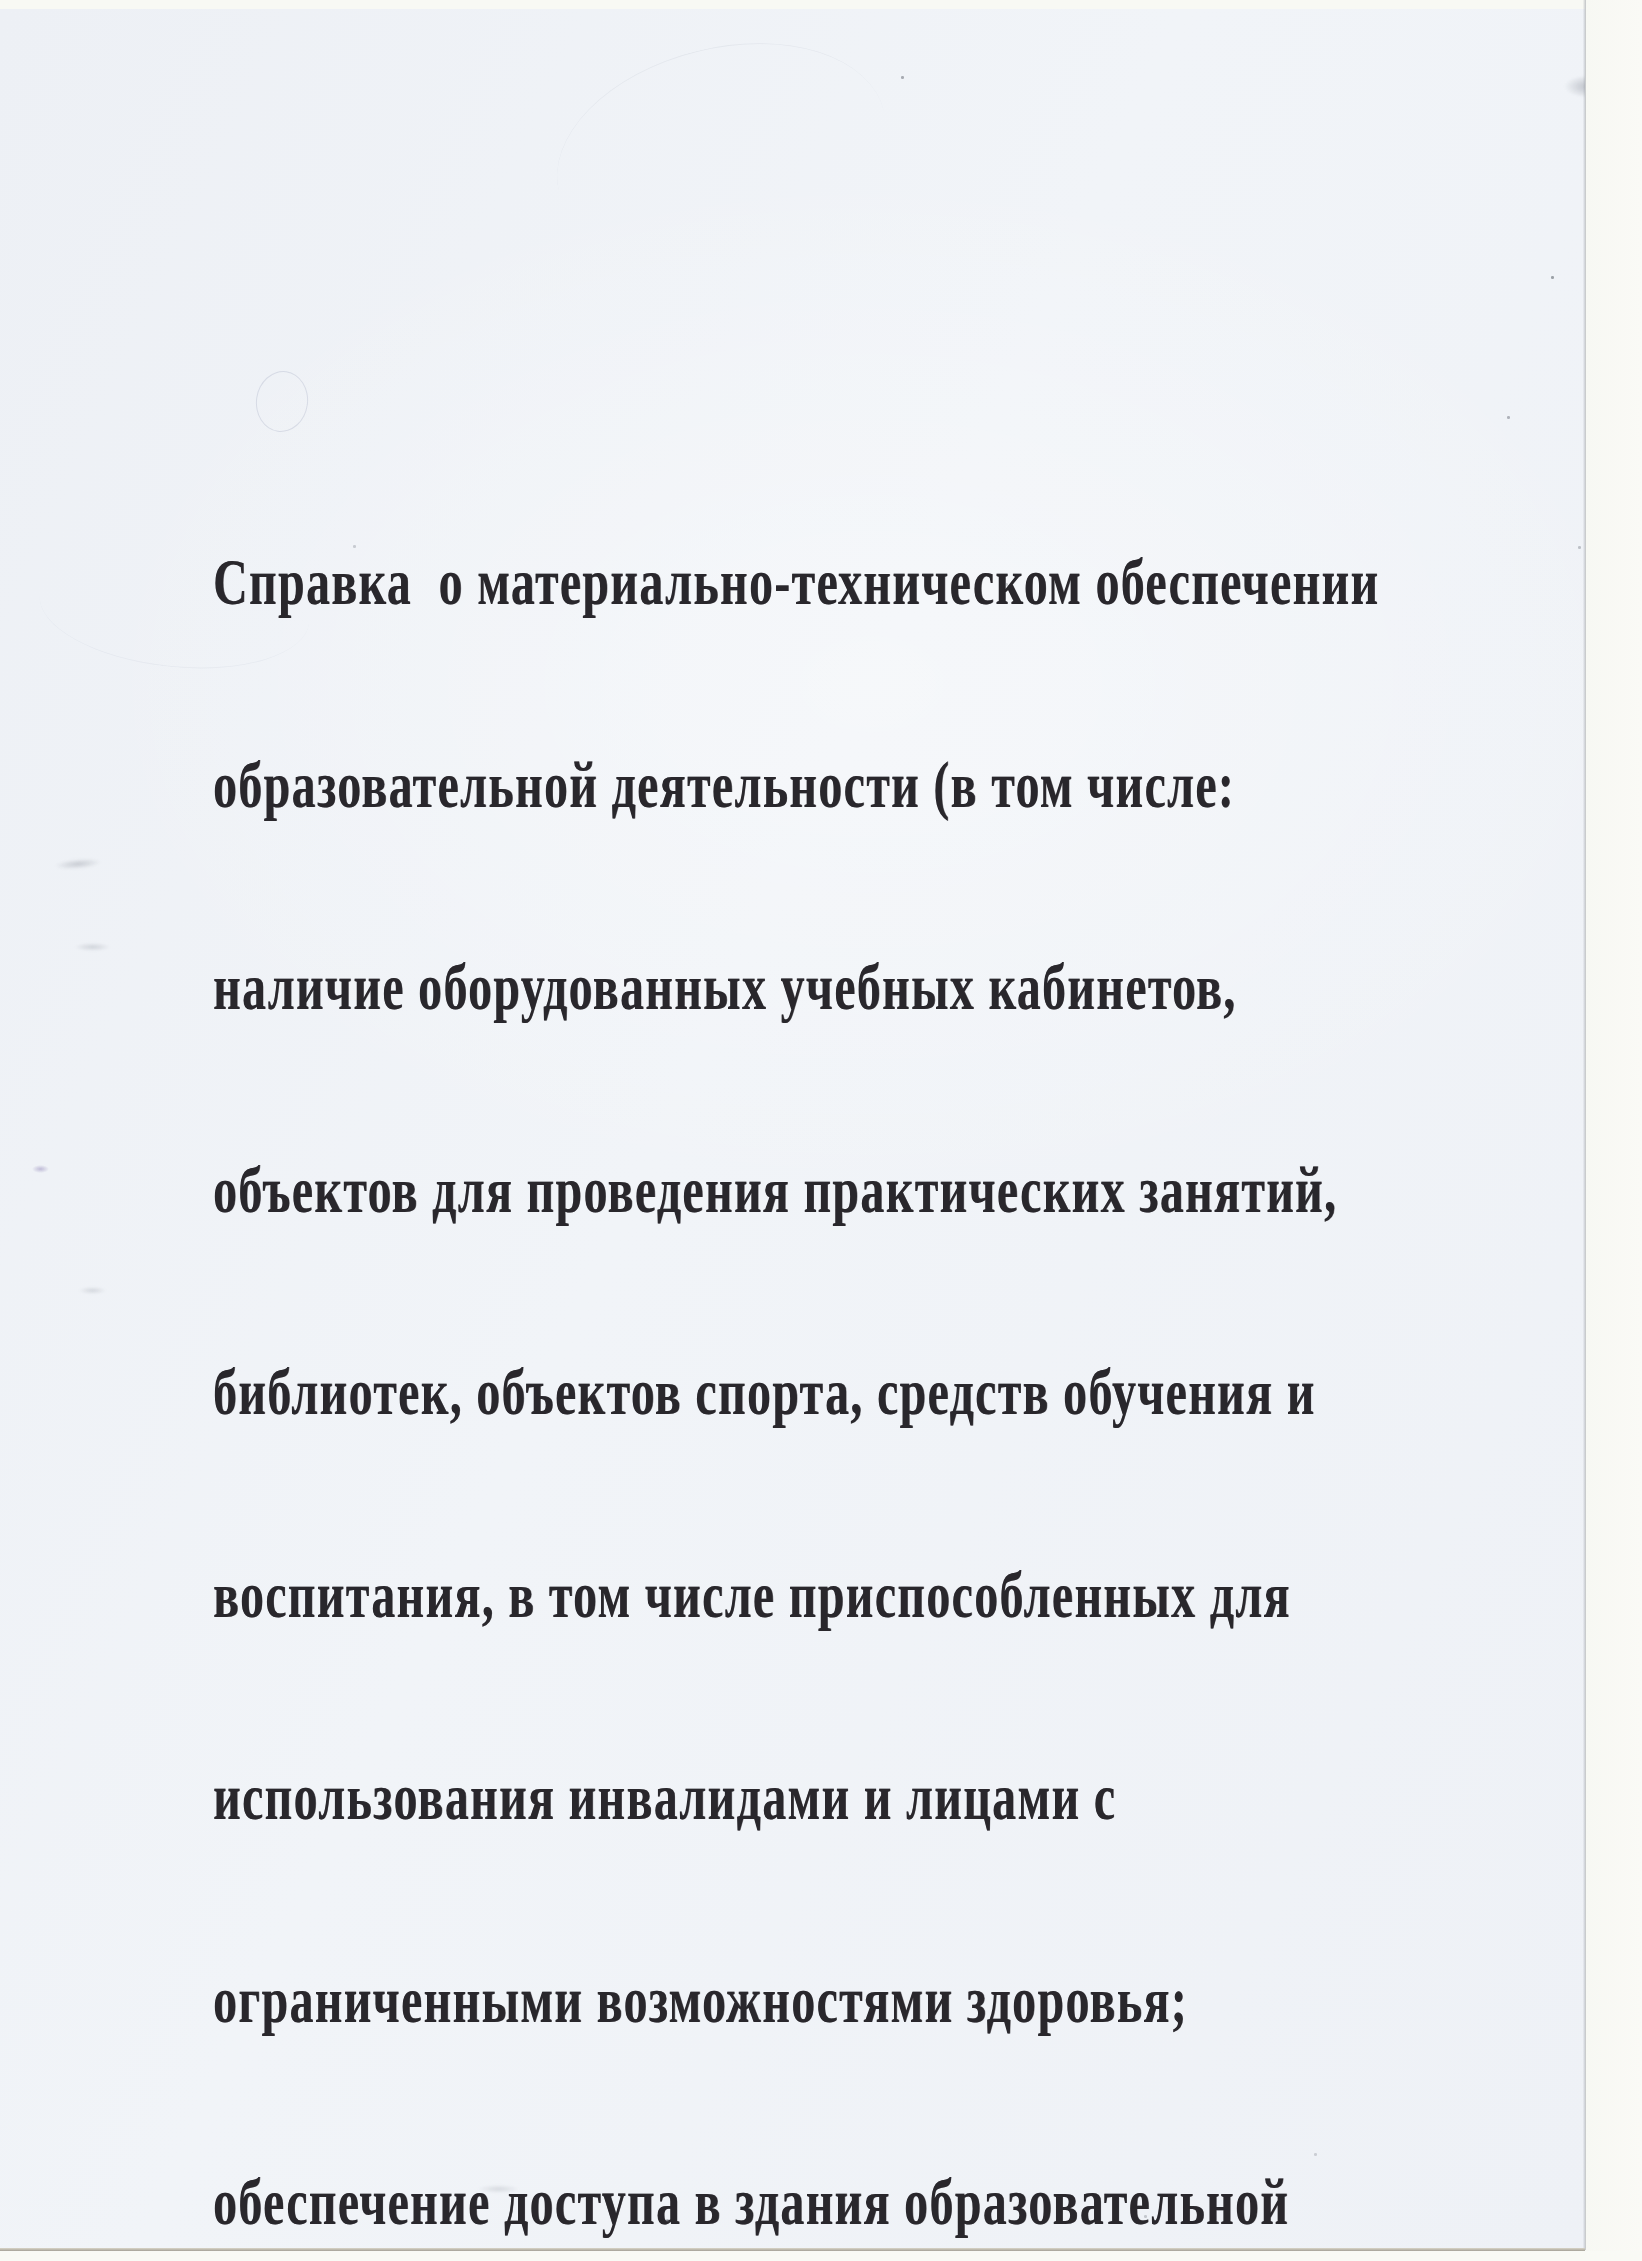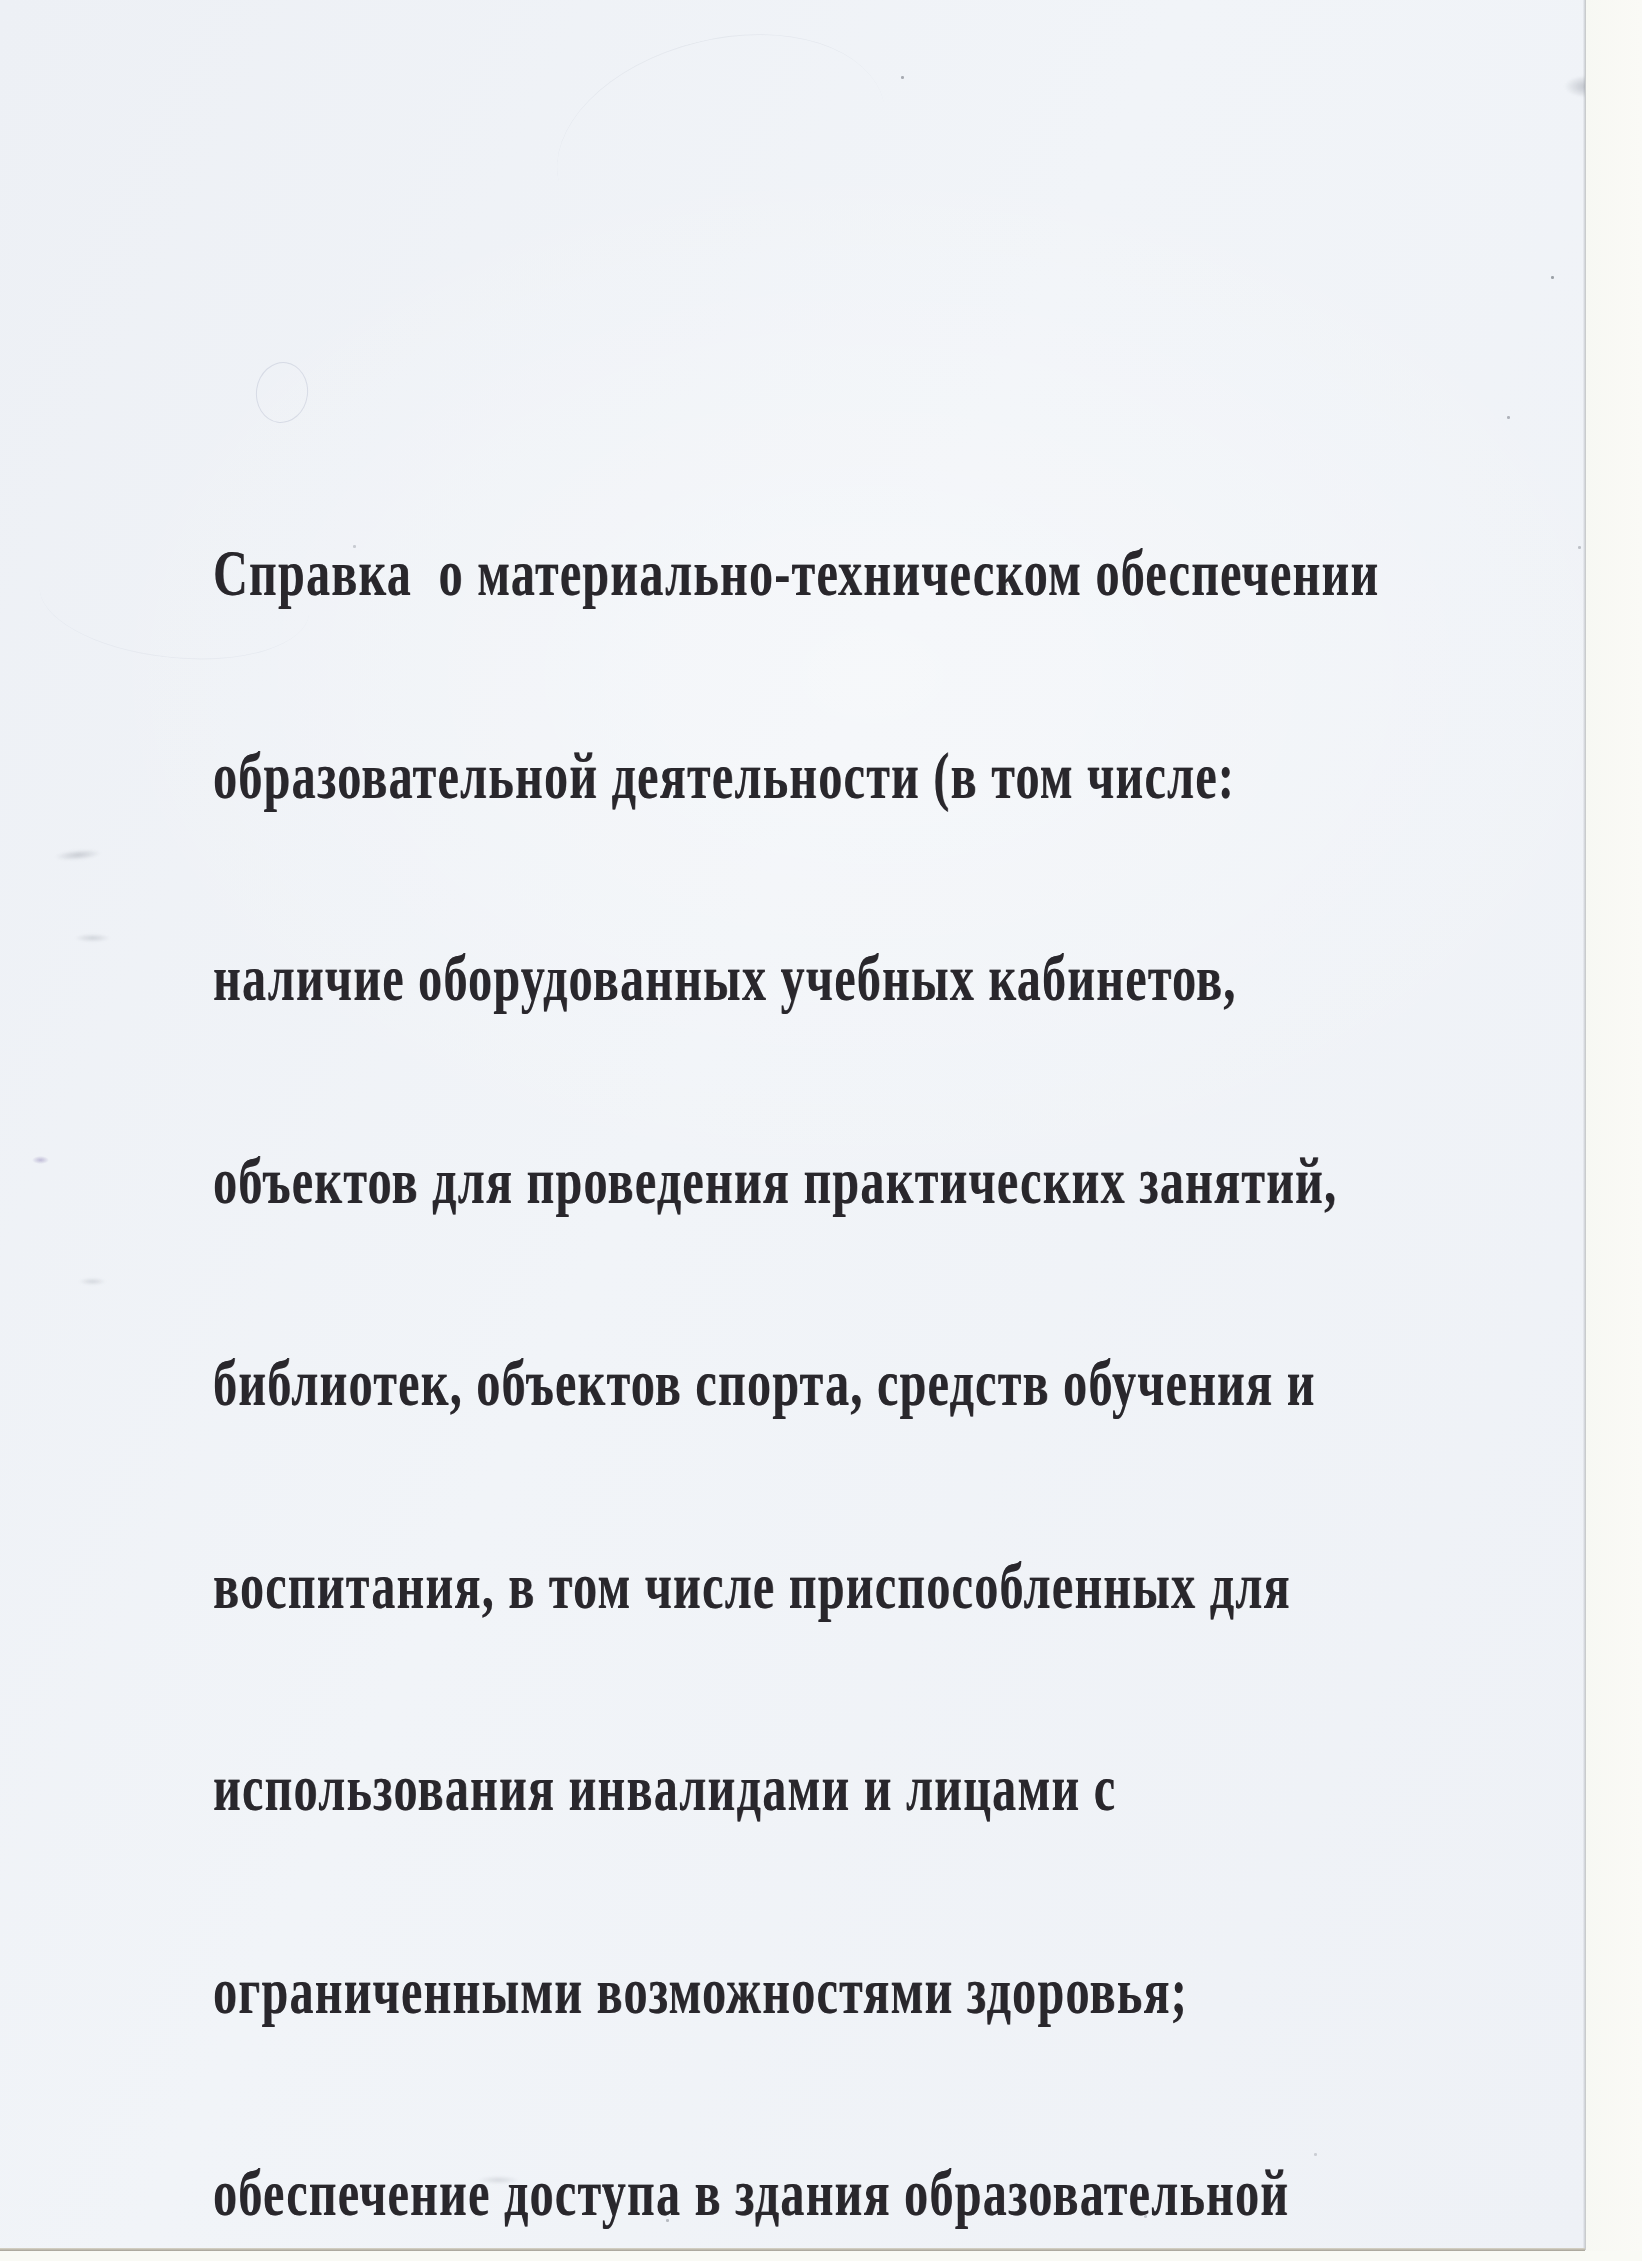--- a/index.html
+++ b/index.html
@@ -12,21 +12,21 @@
     position: relative;
     overflow: hidden;
     background: #f8f9f4; 
     font-family: "Liberation Serif", "DejaVu Serif", serif;
   }
 
   
   .paper {
     position: absolute;
     left: 0;
-    top: 0;
+    top: 9px;
     width: 1585px;
     height: 2250px;
     background:
       radial-gradient(ellipse 1160px 773px at 55% 30%, rgba(255,255,255,0.35), rgba(255,255,255,0) 70%),
       linear-gradient(115deg, #edf0f5 0%, #f1f4f8 45%, #eef1f6 100%);
   }
 
   
   .paper-edge-right {
     position: absolute;

